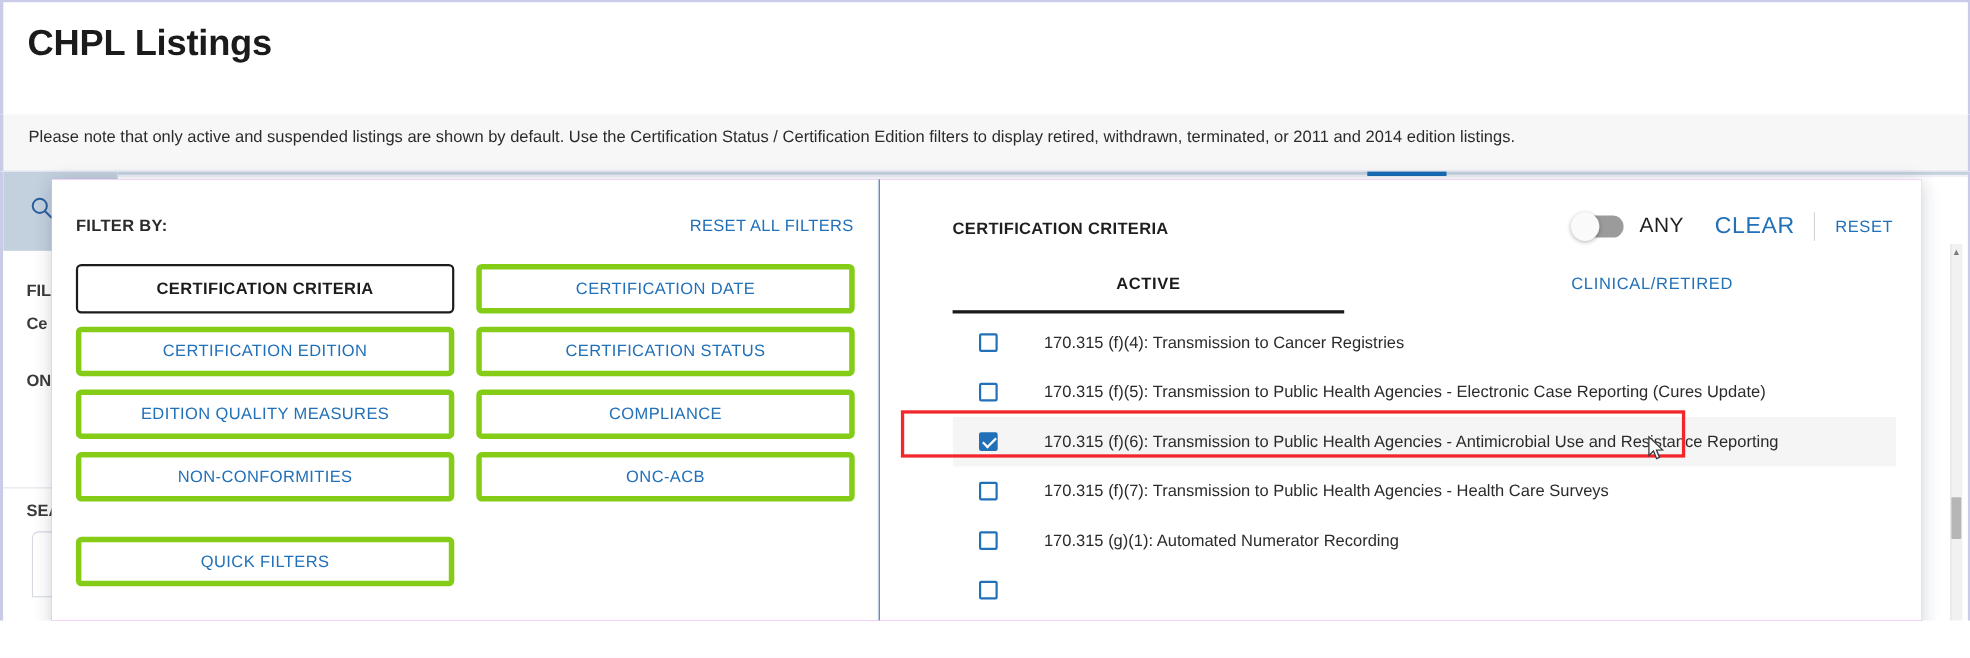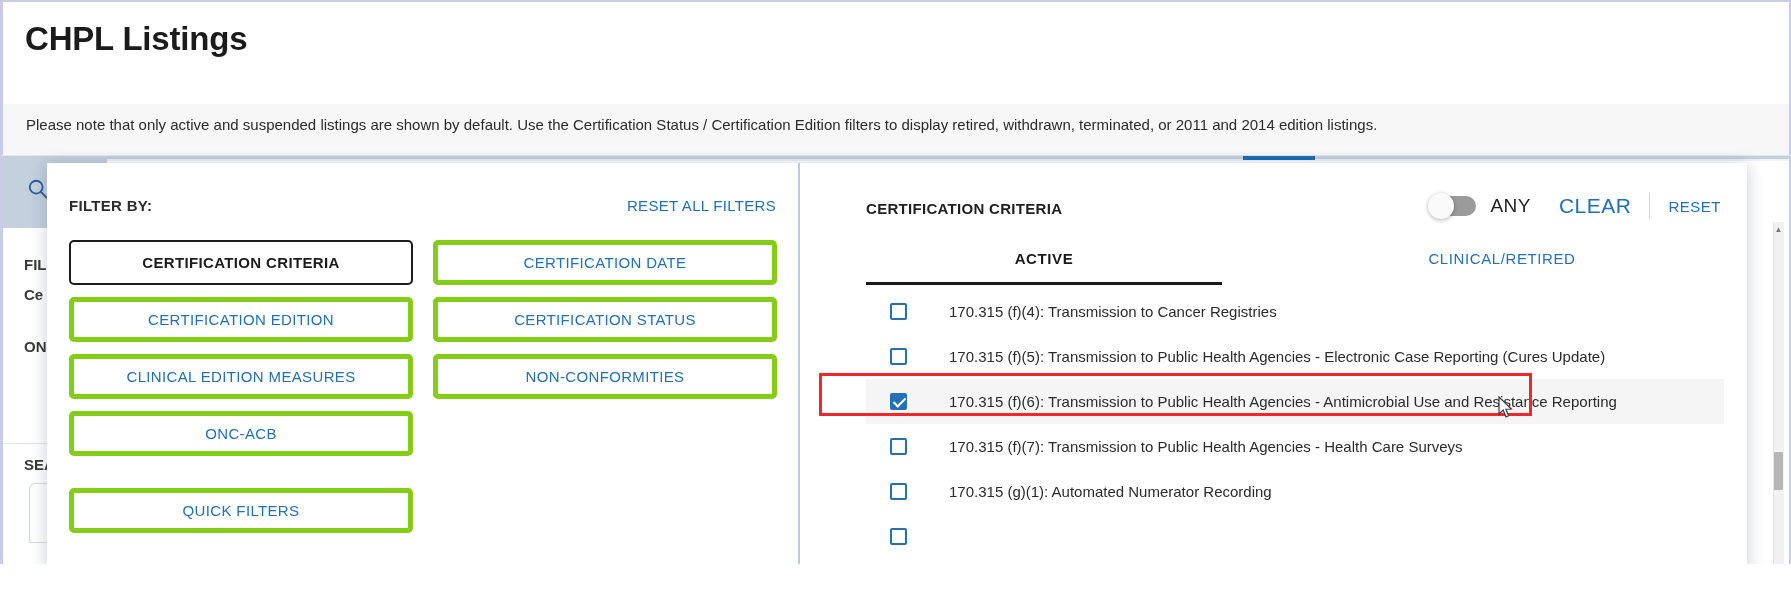--- a/index.html
+++ b/index.html
@@ -90,21 +90,21 @@
   }
   .bg-tab-rail-light {
     position: absolute; left: 107px; top: 159px;
     width: 1682px; height: 2px; background: #eef1f6;
   }
 
   
   .modal {
     position: absolute; left: 47px; top: 163px;
     width: 1700px; height: 435px;
-    background: #86efac;
+    background: #d946ef;
     box-shadow: 0 2px 16px rgba(20,30,60,0.22);
   }
   .modal-left {
     position: absolute; left: 0; top: 0;
     width: 752px; height: 435px;
     background: #ffffff;
     border-right: 1px solid #b9cbe0;
   }
   .modal-right {
     position: absolute; left: 753px; top: 0;
@@ -297,21 +297,22 @@
 
     <div class="modal-left">
       <div class="filter-by-label">FILTER BY:</div>
       <div class="reset-all-link">RESET ALL FILTERS</div>
 
       <div class="filter-grid">
         <div class="filter-btn selected">CERTIFICATION CRITERIA</div>
         <div class="filter-btn">CERTIFICATION DATE</div>
         <div class="filter-btn">CERTIFICATION EDITION</div>
         <div class="filter-btn">CERTIFICATION STATUS</div>
-        <div class="filter-btn">CLINICAL EDITION MEASURES</div>
+        <div class="filter-btn">EDITION QUALITY MEASURES</div>
+        <div class="filter-btn">COMPLIANCE</div>
         <div class="filter-btn">NON-CONFORMITIES</div>
         <div class="filter-btn">ONC-ACB</div>
         <div class="filter-btn span-wide">QUICK FILTERS</div>
       </div>
     </div>
 
     <div class="modal-right">
       <div class="right-title">CERTIFICATION CRITERIA</div>
 
       <div class="right-controls">

